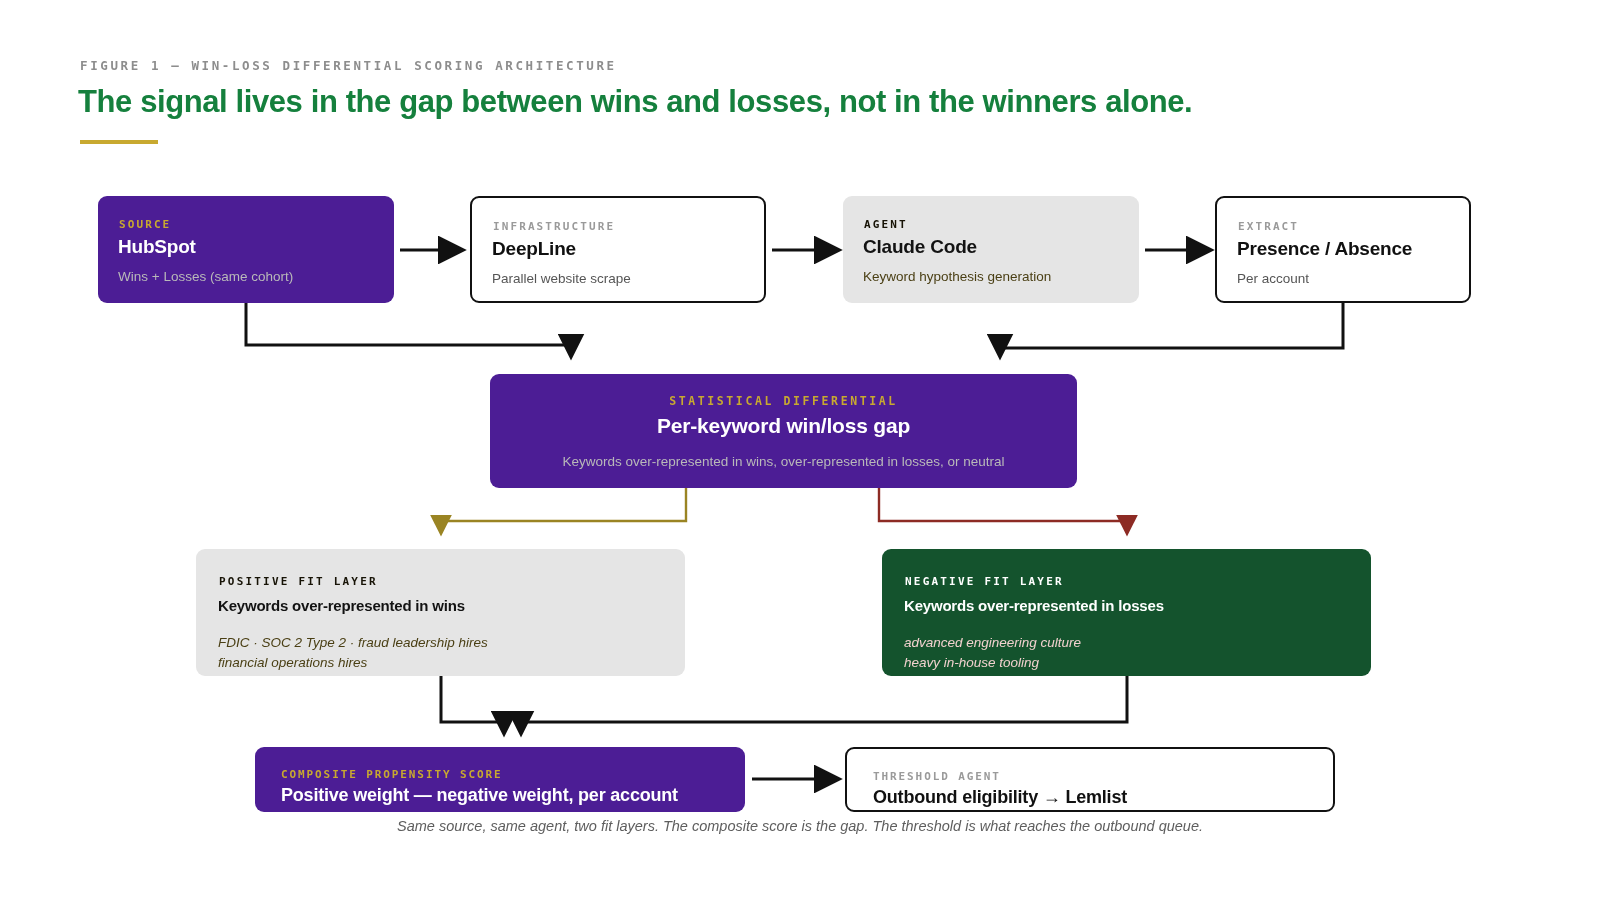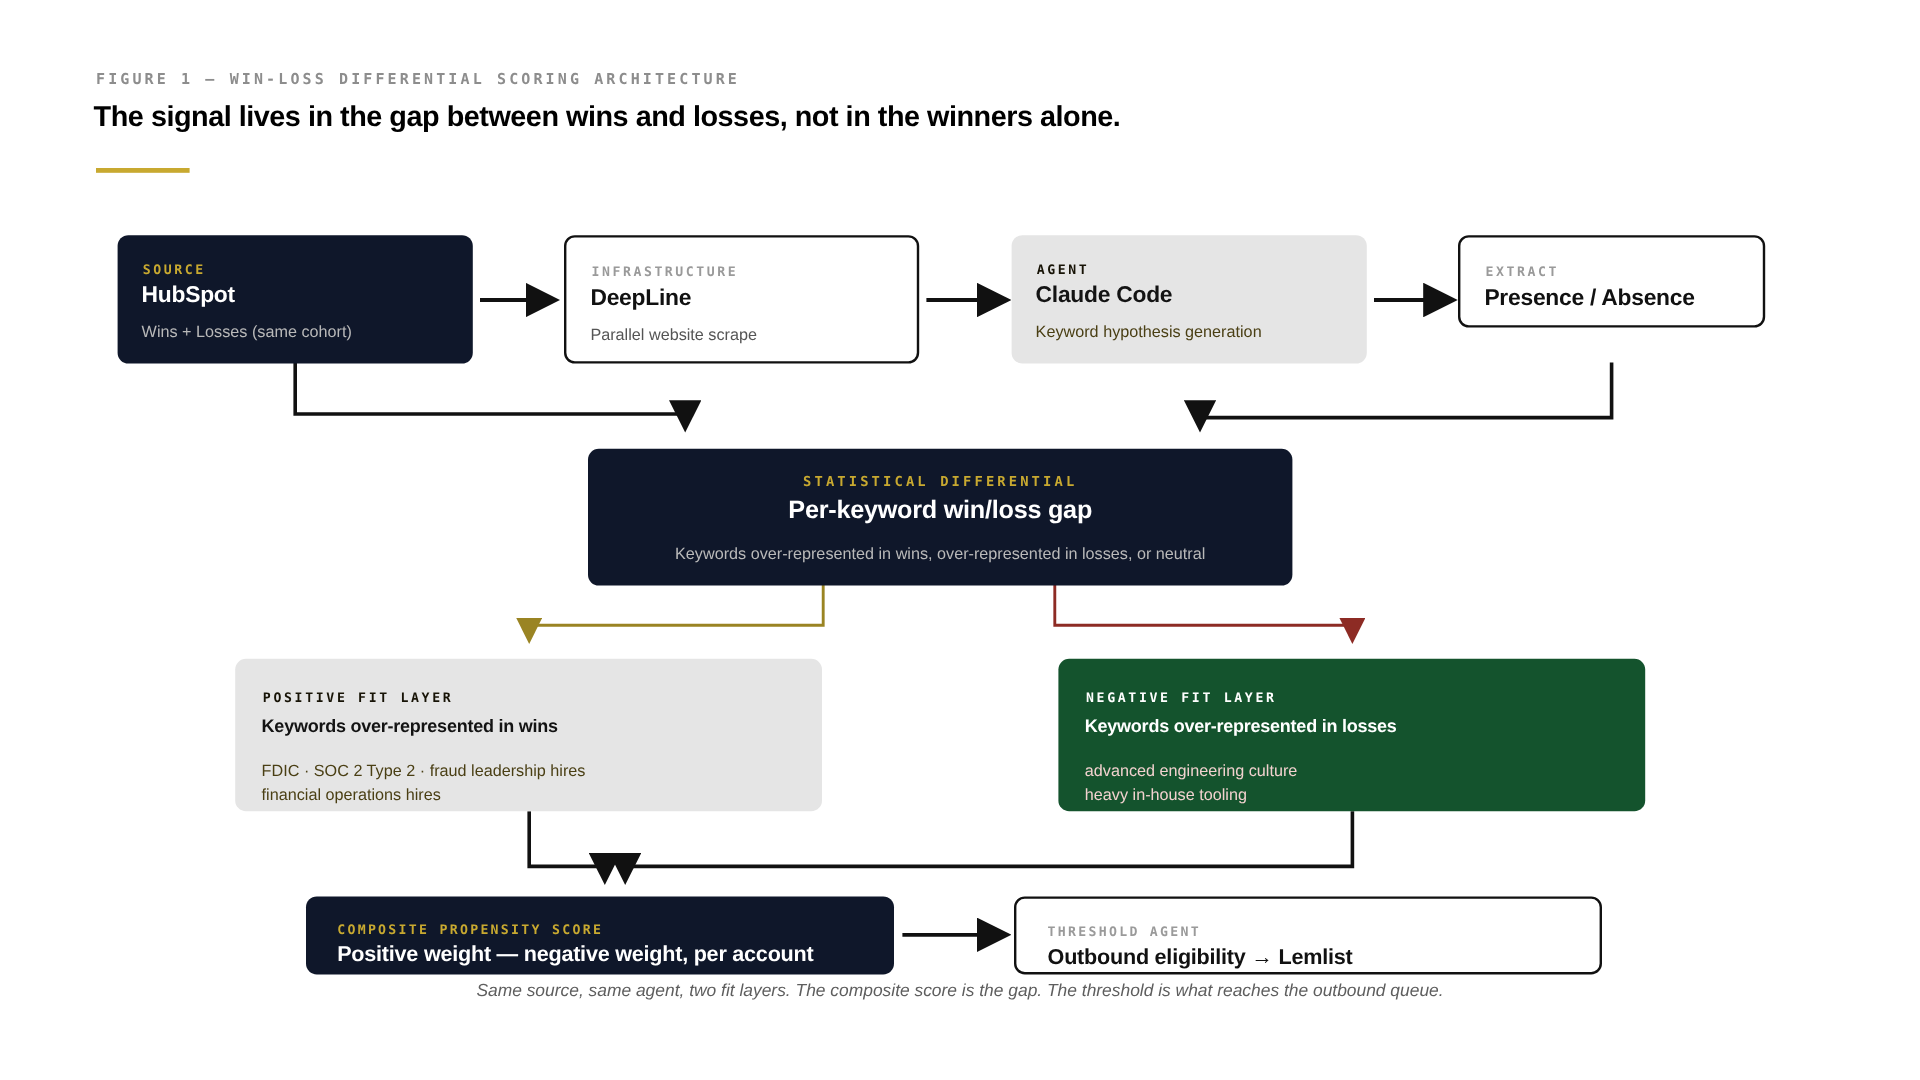--- a/index.html
+++ b/index.html
@@ -29,43 +29,43 @@
     font-size: 12.5px;
     font-weight: bold;
     letter-spacing: 2.6px;
     color: #8d8d8d;
     white-space: nowrap;
   }
   .headline {
     position: absolute;
     left: 78px;
     top: 84px;
-    font-size: 24px;
+    font-size: 31px;
     font-weight: bold;
     letter-spacing: -0.4px;
-    color: #000000;
+    color: #15803d;
     white-space: nowrap;
   }
   .rule {
     position: absolute;
     left: 80px;
     top: 140px;
     width: 78px;
     height: 4px;
     background: #C8A930;
   }
 
   
   .node {
     position: absolute;
     border-radius: 9px;
     box-sizing: border-box;
     overflow: hidden;
   }
-  .node.dark   { background: #0f172a; }
+  .node.dark   { background: #4c1d95; }
   .node.gold   { background: #e5e5e5; }
   .node.red    { background: #14532d; }
   .node.plain  { background: #ffffff; border: 2.4px solid #111111; }
 
   .node .kicker {
     font-family: "DejaVu Sans Mono", monospace;
     font-size: 11px;
     font-weight: bold;
     letter-spacing: 2.1px;
     white-space: nowrap;
@@ -114,21 +114,21 @@
     text-align: center; font-size: 21px;
   }
   .center-node .sub {
     position: absolute; left: 0; right: 0; top: 78px;
     text-align: center; font-size: 13.5px;
   }
 
   
   .fit .kicker { position: absolute; left: 23px; top: 26px; letter-spacing: 2.2px; }
   .fit .title  { position: absolute; left: 22px; top: 48px; font-size: 15px; }
-  .fit .sub    { position: absolute; left: 22px; top: 84px; font-size: 13.5px; line-height: 20px; }
+  .fit .sub    { position: absolute; left: 22px; top: 84px; font-size: 13.5px; line-height: 20px; font-style: italic; }
 
   
   .bottom .kicker { position: absolute; left: 26px; top: 21px; letter-spacing: 1.9px; }
   .bottom .title  { position: absolute; left: 26px; top: 38px; font-size: 18px; }
 
   
   .svg-layer {
     position: absolute;
     left: 0; top: 0;
     width: 1600px; height: 900px;
@@ -200,21 +200,21 @@
     <div class="title">DeepLine</div>
     <div class="sub">Parallel website scrape</div>
   </div>
 
   <div class="node gold row1" style="left:843px; top:196px; width:296px; height:107px;">
     <div class="kicker">AGENT</div>
     <div class="title">Claude Code</div>
     <div class="sub">Keyword hypothesis generation</div>
   </div>
 
-  <div class="node plain row1" style="left:1215px; top:196px; width:256px; height:77px;">
+  <div class="node plain row1" style="left:1215px; top:196px; width:256px; height:107px;">
     <div class="kicker">EXTRACT</div>
     <div class="title">Presence / Absence</div>
     <div class="sub">Per account</div>
   </div>
 
   <div class="node dark center-node" style="left:490px; top:374px; width:587px; height:114px;">
     <div class="kicker">STATISTICAL DIFFERENTIAL</div>
     <div class="title">Per-keyword win/loss gap</div>
     <div class="sub">Keywords over-represented in wins, over-represented in losses, or neutral</div>
   </div>

